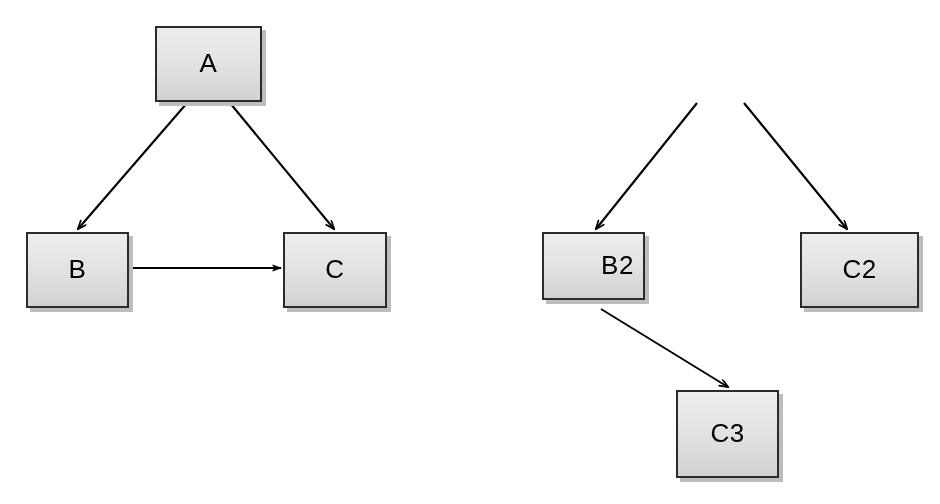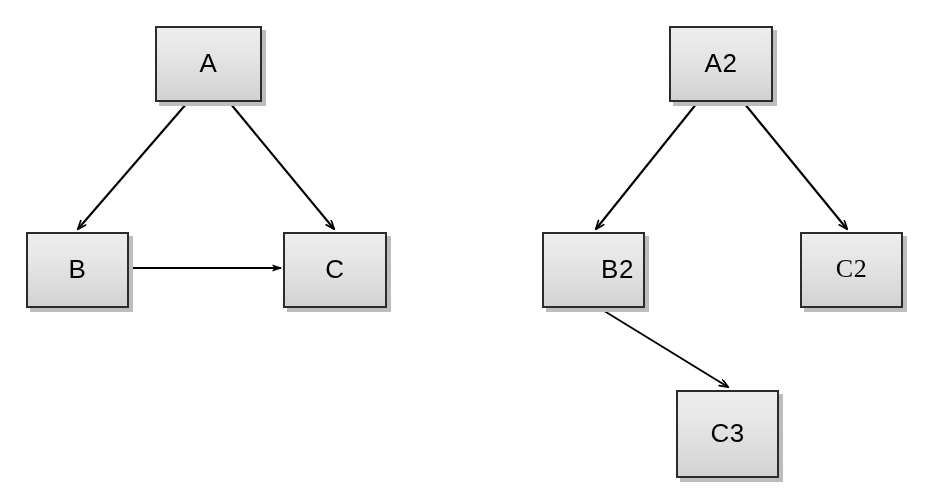--- a/index.html
+++ b/index.html
@@ -90,29 +90,26 @@
   </div>
 
   <div class="node" style="left:26px; top:232px; width:103px; height:76px;">
     <span class="node-label">B</span>
   </div>
 
   <div class="node" style="left:283px; top:232px; width:104px; height:76px;">
     <span class="node-label">C</span>
   </div>
 
-  <div class="node" style="left:669px; top:26px; width:104px; height:76px;">
-    <span class="node-label">A2</span>
-  </div>
 
-  <div class="node" style="left:542px; top:232px; width:103px; height:76px;padding-left:48px;">
+  <div class="node" style="left:542px; top:232px; width:103px; height:68px;padding-left:48px;">
     <span class="node-label">B2</span>
   </div>
 
-  <div class="node" style="left:800px; top:232px; width:103px; height:76px;font-family:Liberation Serif, serif;">
+  <div class="node" style="left:800px; top:232px; width:119px; height:76px;">
     <span class="node-label">C2</span>
   </div>
 
   <div class="node" style="left:676px; top:390px; width:103px; height:88px;">
     <span class="node-label">C3</span>
   </div>
 
 </div>
 
 </body></html>

